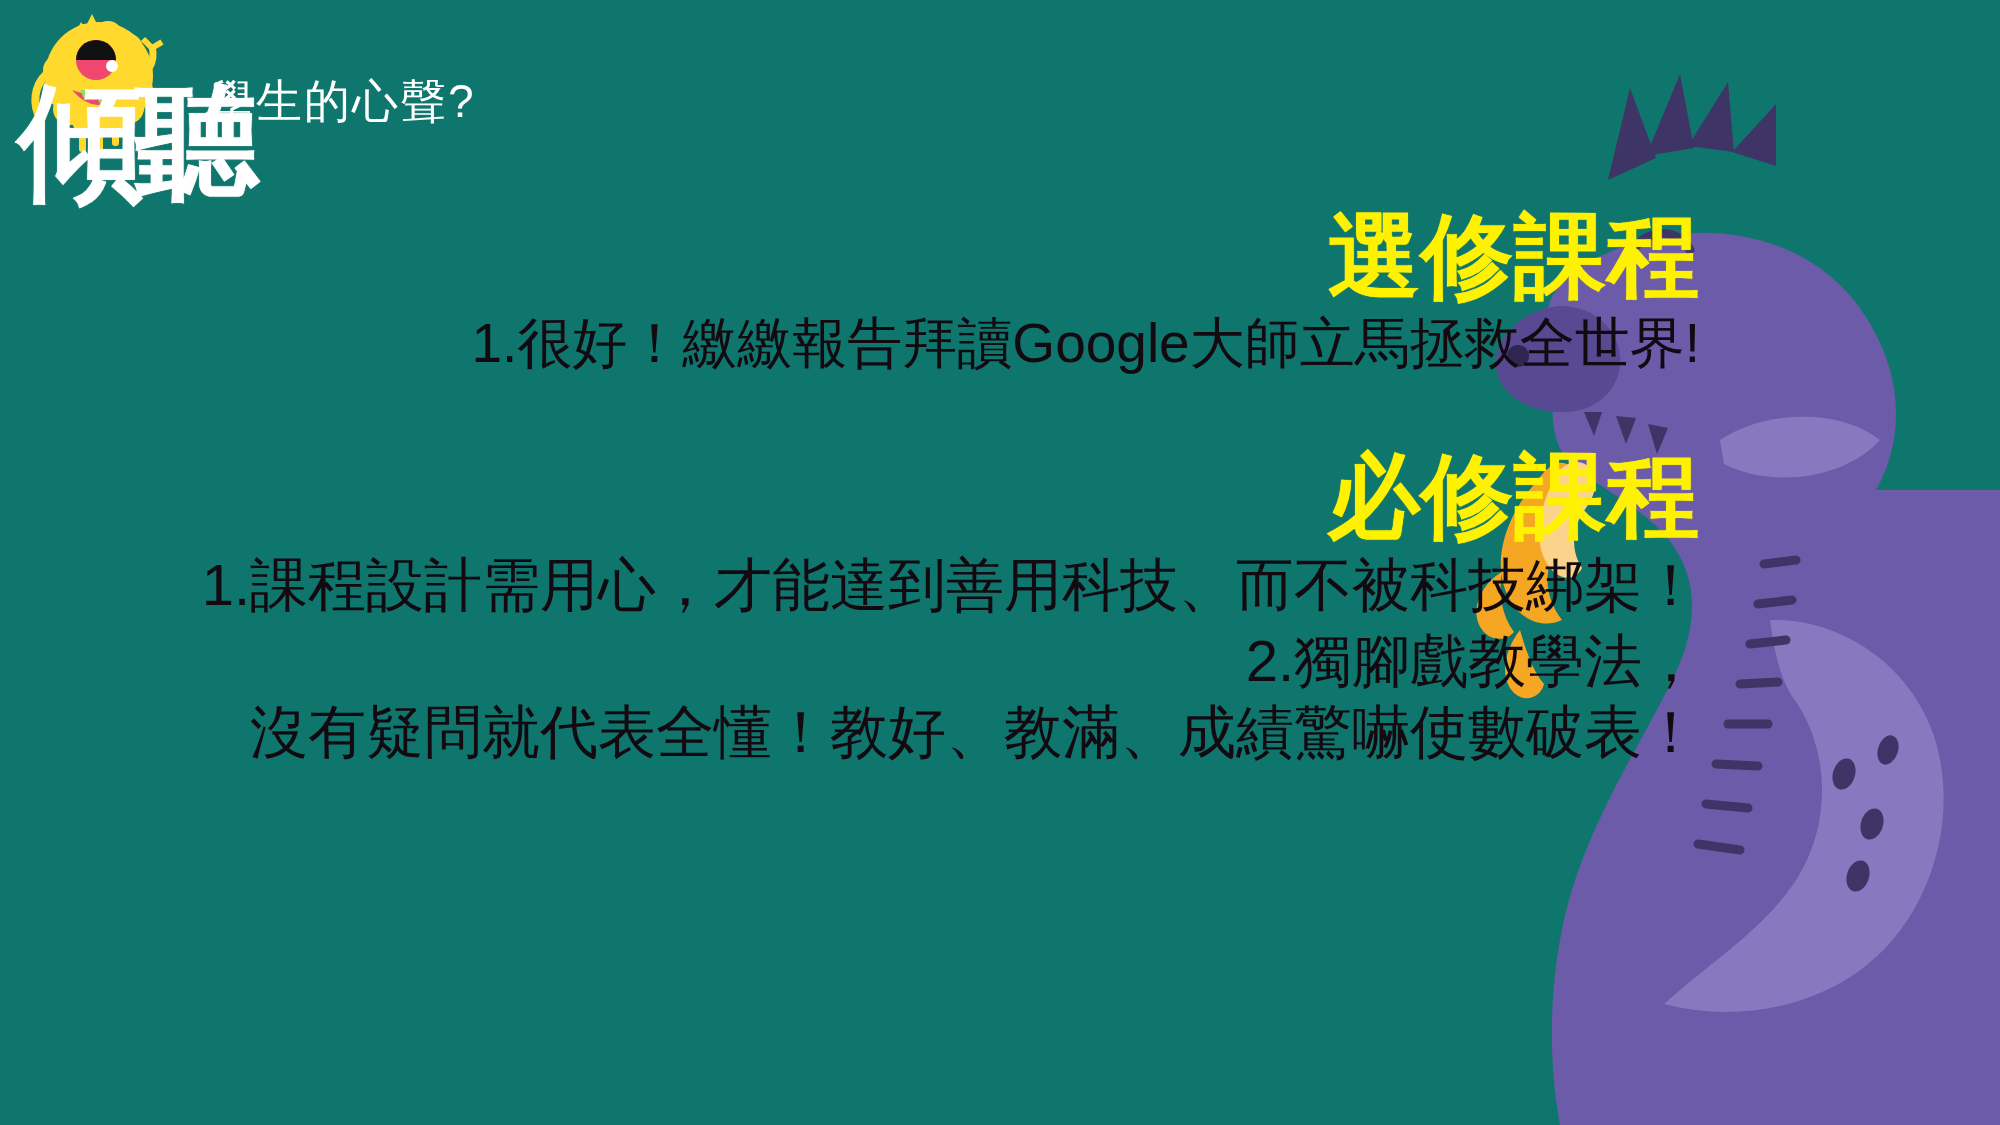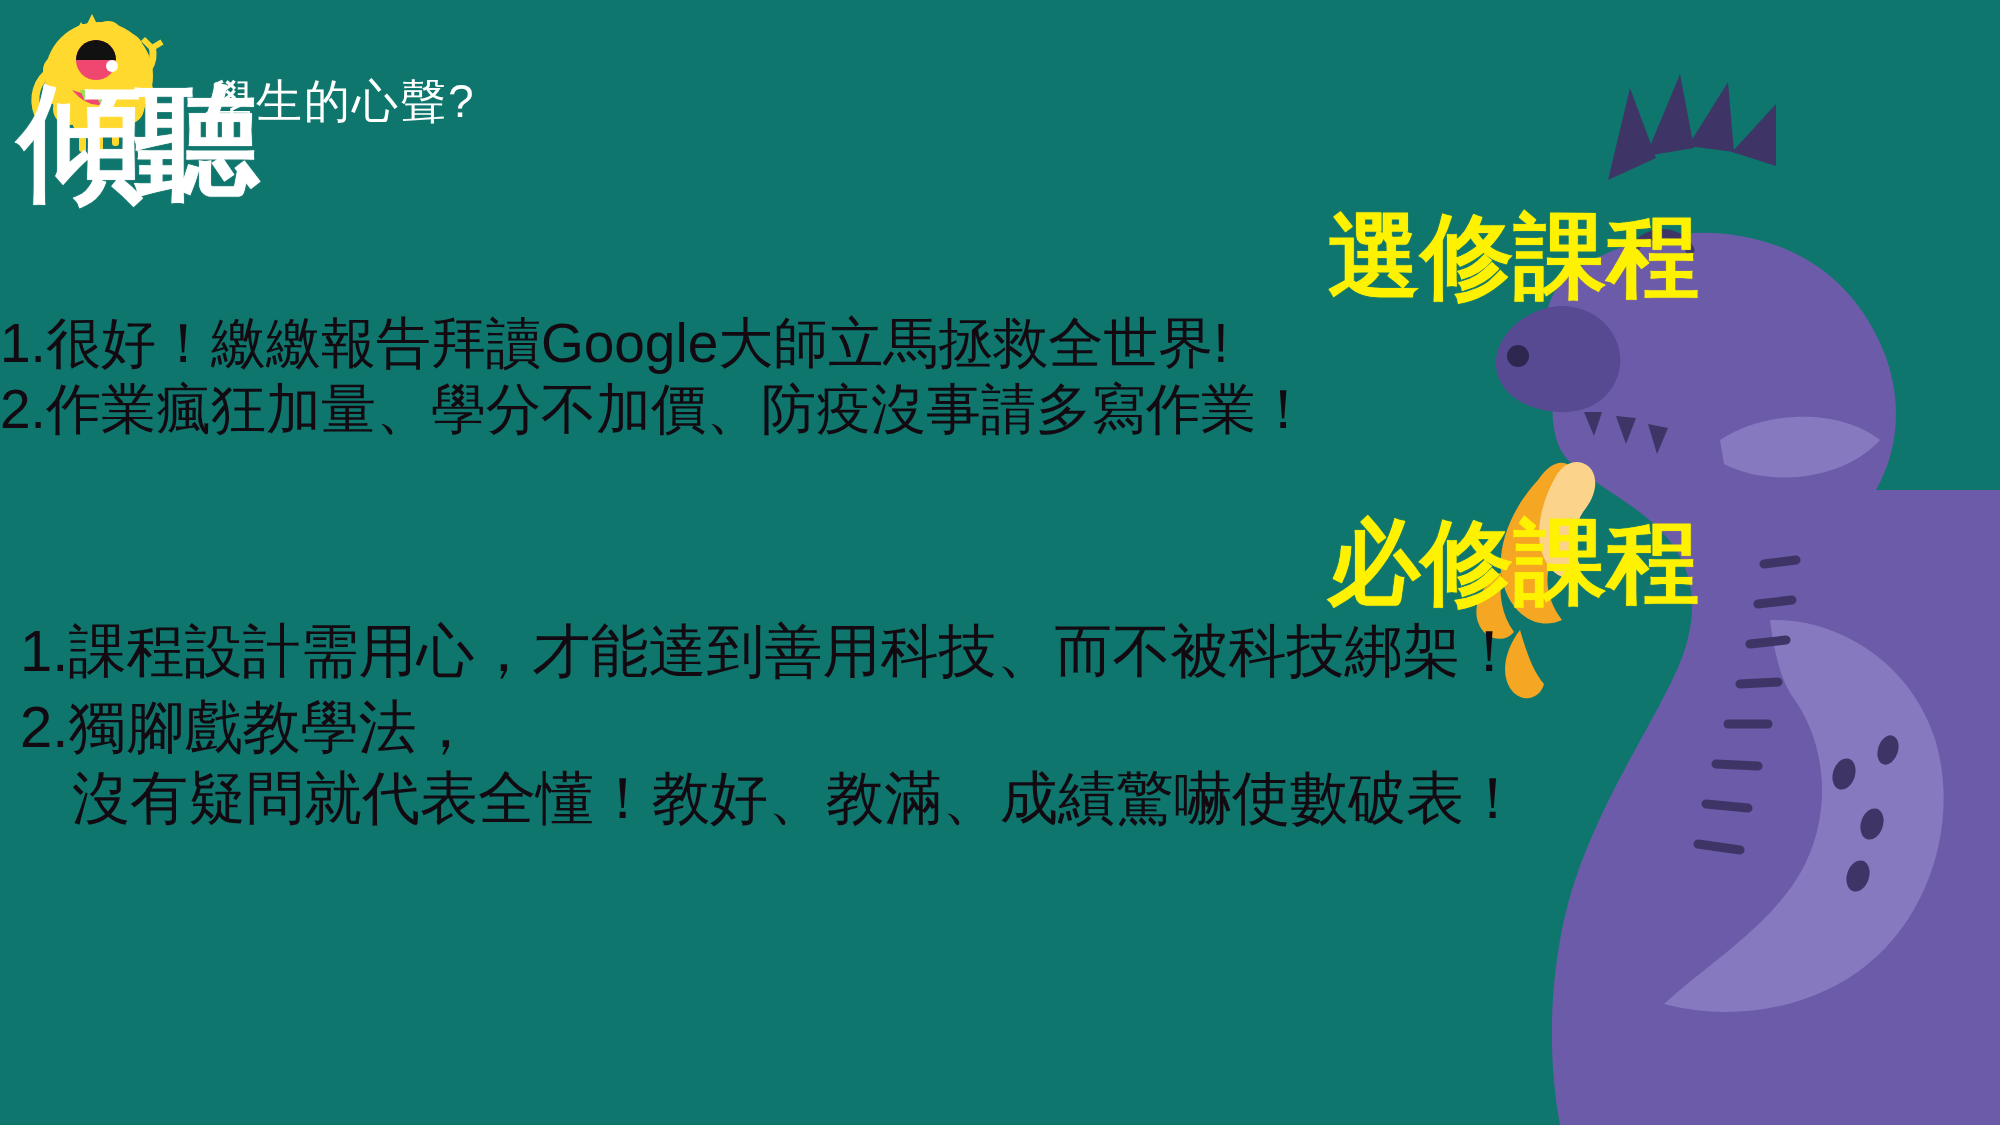--- a/index.html
+++ b/index.html
@@ -58,20 +58,21 @@
     text-align:right;
   }
   .sec-list { list-style:none; margin:6px 0 0 0; }
   .sec-list li {
     color:#120A10;
     font-size:56px;
     line-height:1.17;
     letter-spacing:0px;
     white-space:nowrap;
     text-indent:-0px;
+    text-align:right;
   }
   .sec-list li .num { display:inline; }
   .sec-list li .cont { display:block; padding-left:52px; white-space:nowrap; }
 
   #section-elective { margin-top:0px; }
   #section-elective .sec-list li { font-size:55px; line-height:1.2; }
   #section-required { margin-top:74px;margin-left:20px; }
   #section-required .sec-list li { font-size:58px; line-height:1.22; }
   #section-required .sec-list li:nth-child(2) { margin-top:6px; }
 </style>
@@ -198,21 +199,20 @@
     <div id="title-big">傾聽</div>
     <div id="title-small">學生的心聲?</div>
   </div>
 
   <div id="content">
 
     <div class="section" id="section-elective">
       <div class="sec-head">選修課程</div>
       <ul class="sec-list">
         <li><span class="num">1.</span><span>很好！繳繳報告拜讀Google大師立馬拯救全世界!</span></li>
-        <li><span class="num">2.</span><span>作業瘋狂加量、學分不加價、防疫沒事請多寫作業！</span></li>
       </ul>
     </div>
 
     <div class="section" id="section-required">
       <div class="sec-head">必修課程</div>
       <ul class="sec-list">
         <li><span class="num">1.</span><span>課程設計需用心，才能達到善用科技、而不被科技綁架！</span></li>
         <li><span class="num">2.</span><span>獨腳戲教學法，</span><span class="cont">沒有疑問就代表全懂！教好、教滿、成績驚嚇使數破表！</span></li>
       </ul>
     </div>

